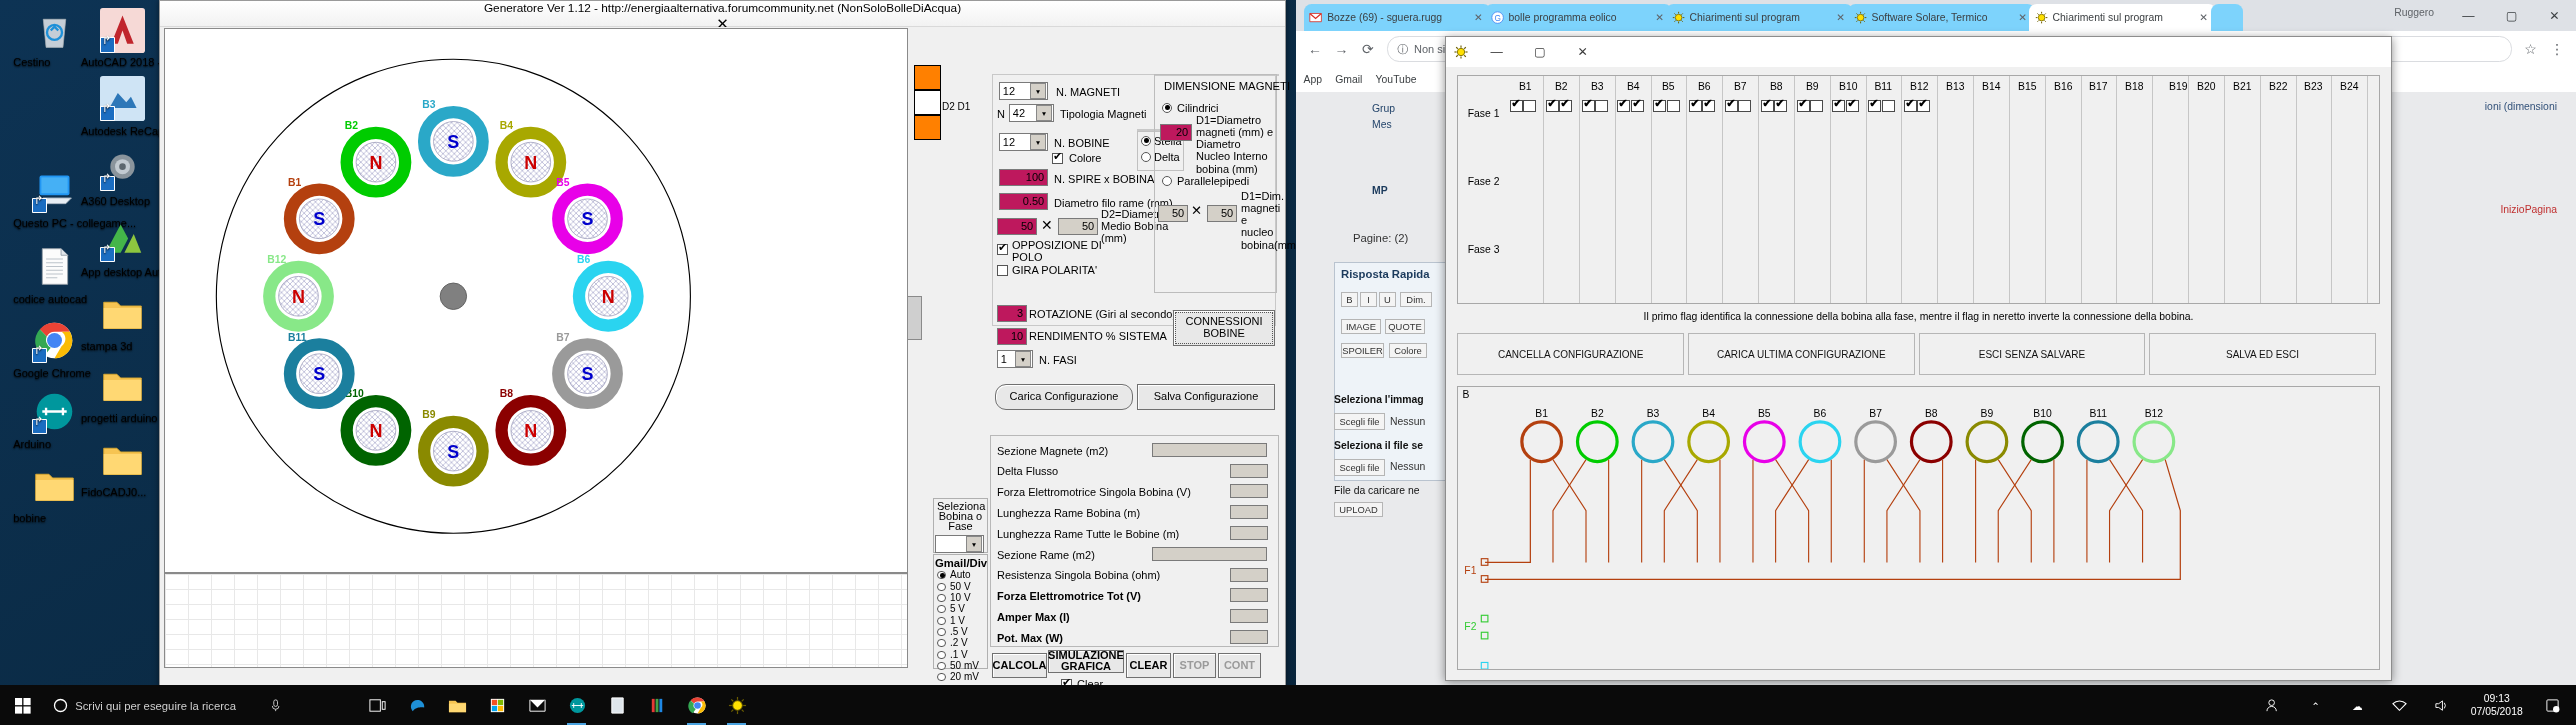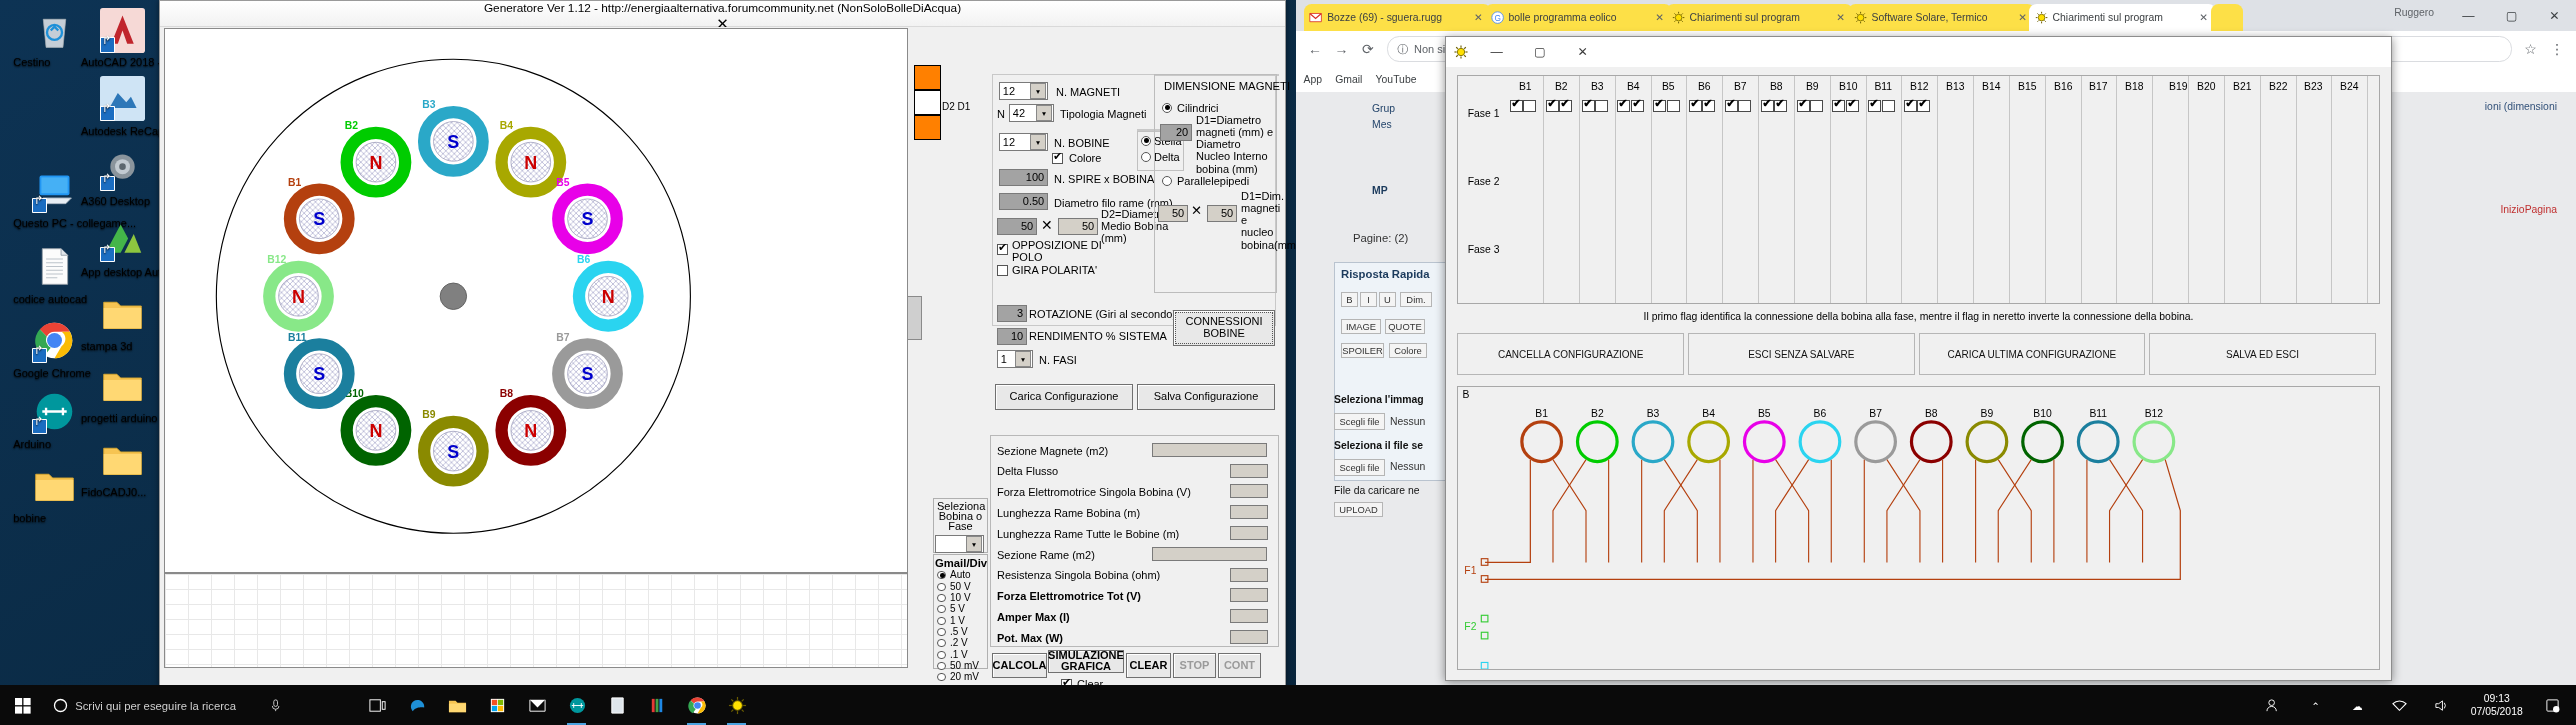--- a/index.html
+++ b/index.html
@@ -42,21 +42,21 @@
   
   .magstrip{position:absolute;left:754px;top:38px;width:24.6px;height:113px;}
   .magcell{width:24.6px;height:23px;border:0.9px solid #000;background:#fff;}
   .magcell.or{background:#ff8000;}
   .d2d1{position:absolute;left:782px;top:74px;font-size:10px;color:#000;white-space:nowrap;}
 
   .scrollthumb{position:absolute;left:747px;top:269px;width:13.2px;height:42px;background:#cfcfcf;border:0.9px solid #8a8a8a;}
   .grp{position:absolute;border:0.9px solid #c8c8c8;}
   .lbl{position:absolute;font-size:11px;color:#000;white-space:nowrap;line-height:12.3px;}
   .lblb{position:absolute;font-size:11px;color:#000;white-space:nowrap;font-weight:bold;line-height:12.3px;}
-  .tbox{position:absolute;border:0.9px solid #7a7a7a;background:#a3a3a3;font-size:11px;color:#000;
+  .tbox{position:absolute;border:0.9px solid #7a7a7a;background:#be185d;font-size:11px;color:#000;
         text-align:right;padding:0.9px 2.8px 0 0;box-sizing:border-box;height:17px;line-height:15px;}
   .tbox.gray{background:#d4d0c8;}
   .robox{position:absolute;border:0.9px solid #7a7a7a;background:#d4d0c8;font-size:11px;color:#000;
         height:14px;box-sizing:border-box;}
   .combo{position:absolute;border:0.9px solid #7a7a7a;background:#fff;height:18px;box-sizing:border-box;
         font-size:11px;color:#000;display:flex;align-items:center;padding-left:2.8px;}
   .combo .arr{position:absolute;right:0.9px;top:0.9px;width:14px;height:14px;background:#d4d0c8;
         border:0.9px solid #888;display:flex;align-items:center;justify-content:center;font-size:6.6px;}
   .cb{position:absolute;width:11.3px;height:11.3px;border:0.9px solid #555;background:#fff;box-sizing:border-box;}
   .cb.on:after{content:"✔";position:absolute;left:0px;top:-3.8px;font-size:11.3px;color:#000;}
@@ -65,21 +65,21 @@
   .btn{position:absolute;border:0.9px solid #707070;background:#e8e8e8;font-size:11px;color:#000;
       display:flex;align-items:center;justify-content:center;text-align:center;box-sizing:border-box;
       box-shadow:inset 0.9px 0.9px 0 #fff;line-height:11.3px;}
   .btn.bold{font-weight:bold;}
   .btn.dis{color:#9a9a9a;}
   .btn.dotted{border:0.9px solid #707070;outline:0.9px dotted #555;outline-offset:-3.8px;}
 
   
   #chrome{position:absolute;left:1296px;top:0;width:1280px;height:685px;background:#dee1e6;}
   #ctabs{height:31px;background:#dee1e6;position:relative;}
-  .ctab{position:absolute;top:3.8px;height:27px;background:#fde047;border-radius:7.6px 7.6px 0 0;
+  .ctab{position:absolute;top:3.8px;height:27px;background:#7dd3fc;border-radius:7.6px 7.6px 0 0;
      display:flex;align-items:center;padding:0 5.7px;font-size:10.4px;color:#3c4043;box-sizing:border-box;}
   .ctab.active{background:#fff;}
   .ctab .ti{width:13.2px;height:13.2px;margin-right:4.7px;flex:none;}
   .ctab .tt{flex:1;overflow:hidden;white-space:nowrap;}
   .ctab .tx{width:13.2px;text-align:center;color:#5f6368;font-size:10.4px;}
   #cwinbtns{position:absolute;right:0;top:0;height:31px;display:flex;align-items:center;}
   #cwinbtns .wb{width:43px;height:30px;display:flex;align-items:center;justify-content:center;font-size:12.3px;color:#3c4043;}
   #cuser{position:absolute;right:142px;top:6.6px;font-size:10.4px;color:#5f6368;}
   #ctoolbar{height:36px;background:#fff;display:flex;align-items:center;padding:0 5.7px;}
   .navic{width:26.5px;height:26.5px;display:flex;align-items:center;justify-content:center;color:#5f6368;font-size:14px;}
@@ -376,21 +376,21 @@
     <div class="tbox" style="left:837px;top:301px;width:30px;">10</div>
     <div class="lbl" style="left:869px;top:303px;">RENDIMENTO % SISTEMA</div>
     <div class="combo" style="left:837px;top:323px;width:36px;">
       <span>1</span>
       <span class="arr">▼</span>
     </div>
     <div class="lbl" style="left:879px;top:327px;">N. FASI</div>
 
     <div class="btn dotted" style="left:1013px;top:283px;width:102px;height:36px;">CONNESSIONI BOBINE</div>
 
-    <div class="btn" style="left:835px;top:357px;width:138px;height:26.5px;">Carica  Configurazione</div>
+    <div class="btn" style="left:835px;top:357px;width:138px;height:26.5px;border-radius:11px;">Carica  Configurazione</div>
     <div class="btn" style="left:977px;top:357px;width:138px;height:26.5px;">Salva Configurazione</div>
 
     <div class="grp" style="left:994px;top:47px;width:123px;height:0;"></div>
     <div style="position:absolute;left:994px;top:47px;width:121px;height:217px;border:0.9px solid #bcbcbc;"></div>
     <div class="lbl" style="left:1004px;top:53px;font-size:11.3px;">DIMENSIONE MAGNETI</div>
     <div class="rb on" style="left:1002px;top:76px;"></div>
     <div class="lbl" style="left:1017px;top:75px;">Cilindrici</div>
     <div class="tbox" style="left:1000px;top:97px;width:32px;">20</div>
     <div class="lbl" style="left:1036px;top:87px;width:79px;white-space:normal;">D1=Diametro magneti (mm) e Diametro Nucleo Interno bobina (mm)</div>
     <div class="rb" style="left:1002px;top:149px;"></div>
@@ -685,22 +685,22 @@
         <div class="mcb on" style="left: 374px; top: 24.6px;"></div>
         <div class="mcb on" style="left: 388px; top: 24.6px;"></div>
         <div class="mcb on" style="left: 410px; top: 24.6px;"></div>
         <div class="mcb" style="left: 424px; top: 24.6px;"></div>
         <div class="mcb on" style="left: 446px; top: 24.6px;"></div>
         <div class="mcb on" style="left: 459px; top: 24.6px;"></div>
       </div>
     <div id="cfghint">Il primo flag identifica la connessione della bobina alla fase, mentre il flag in neretto inverte la connessione della bobina.</div>
     <div id="cfgbtns">
         <div class="b">CANCELLA CONFIGURAZIONE</div>
+        <div class="b">CARICA ULTIMA CONFIGURAZIONE</div>
         <div class="b">ESCI SENZA SALVARE</div>
-        <div class="b">CARICA ULTIMA CONFIGURAZIONE</div>
         <div class="b">SALVA ED ESCI</div>
       </div>
     <div id="wirebox">
       <svg id="wire-svg" width="922" height="283" viewBox="0 0 976 300">
           <text x="4" y="12" font-family="Liberation Sans,sans-serif" font-size="11" fill="#000">B</text>
           <circle cx="88" cy="58" r="21" fill="none" stroke="#b4400f" stroke-width="3.4"></circle>
           <text x="88" y="32" text-anchor="middle" font-family="Liberation Sans,sans-serif" font-size="11" fill="#000">B1</text>
           <circle cx="147" cy="58" r="21" fill="none" stroke="#00cc00" stroke-width="3.4"></circle>
           <text x="147" y="32" text-anchor="middle" font-family="Liberation Sans,sans-serif" font-size="11" fill="#000">B2</text>
           <circle cx="206" cy="58" r="21" fill="none" stroke="#2aa8c8" stroke-width="3.4"></circle>

